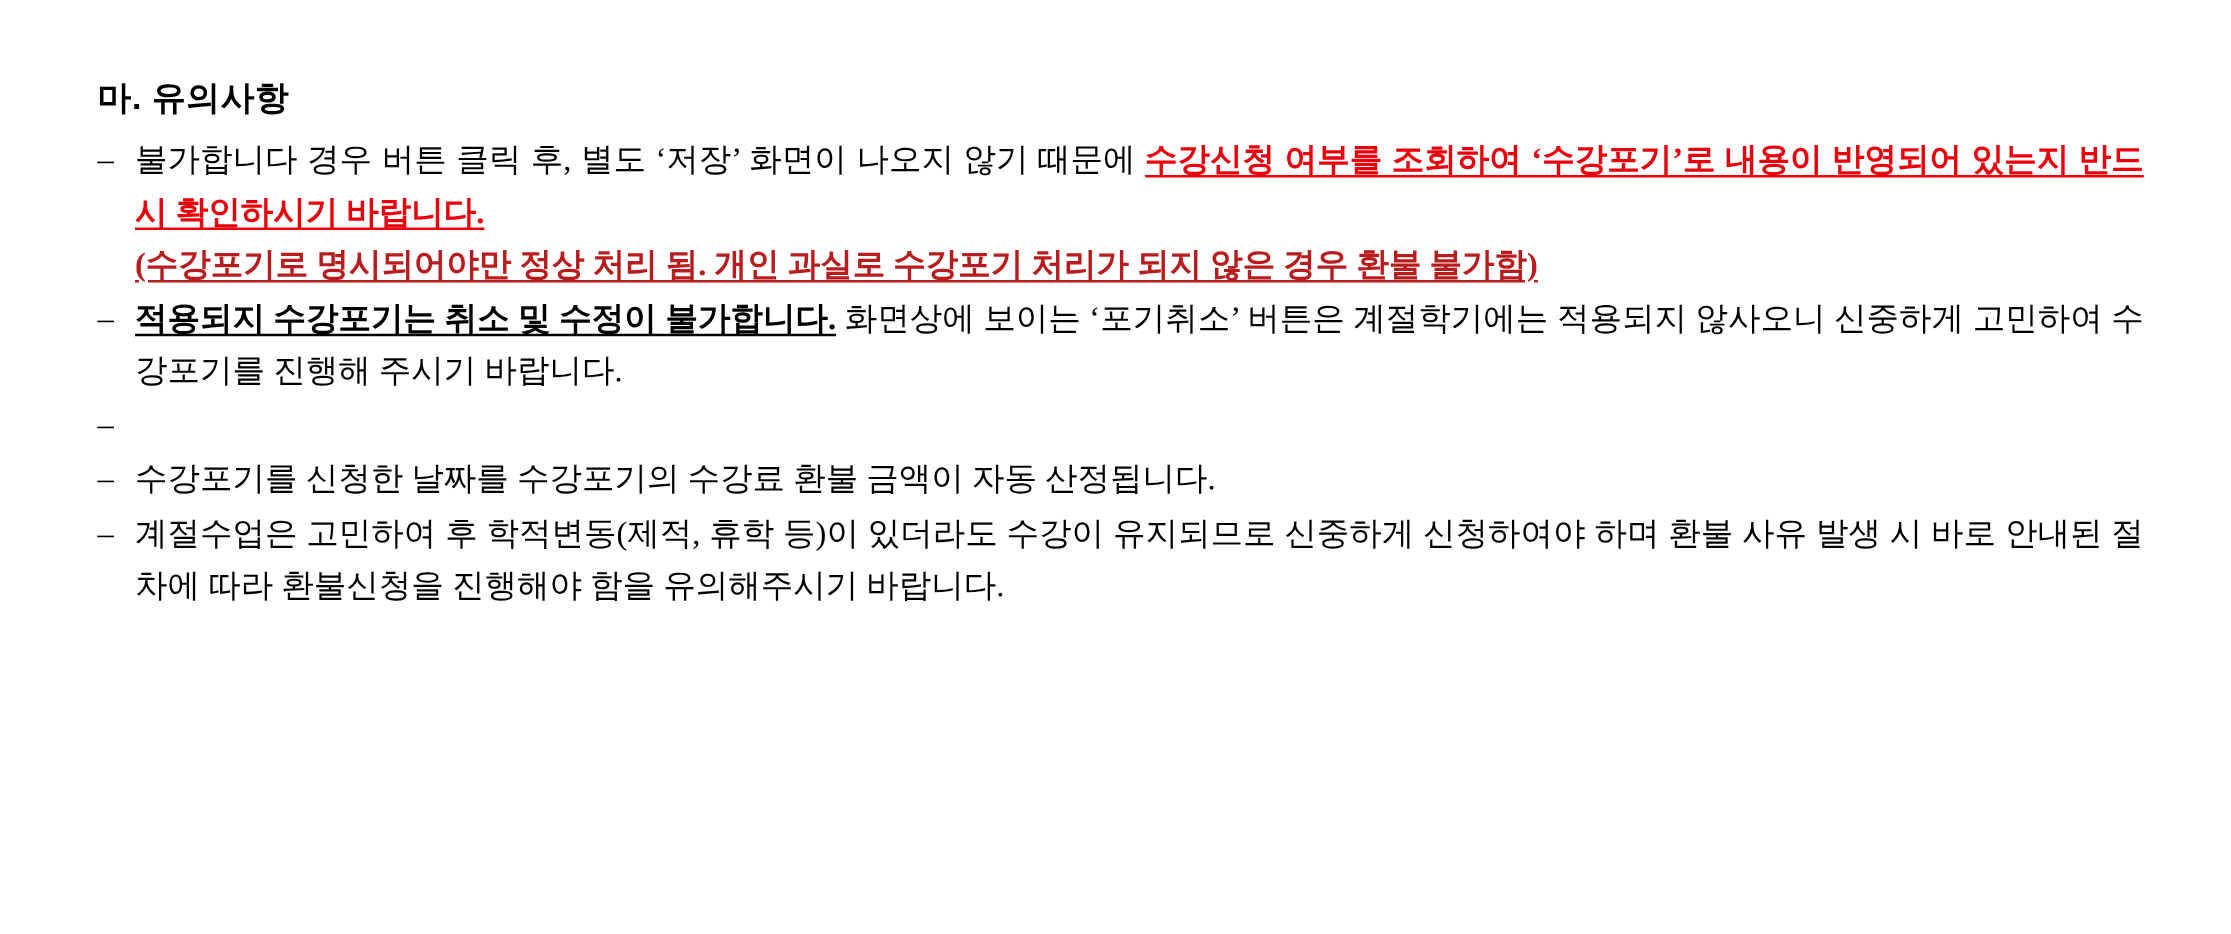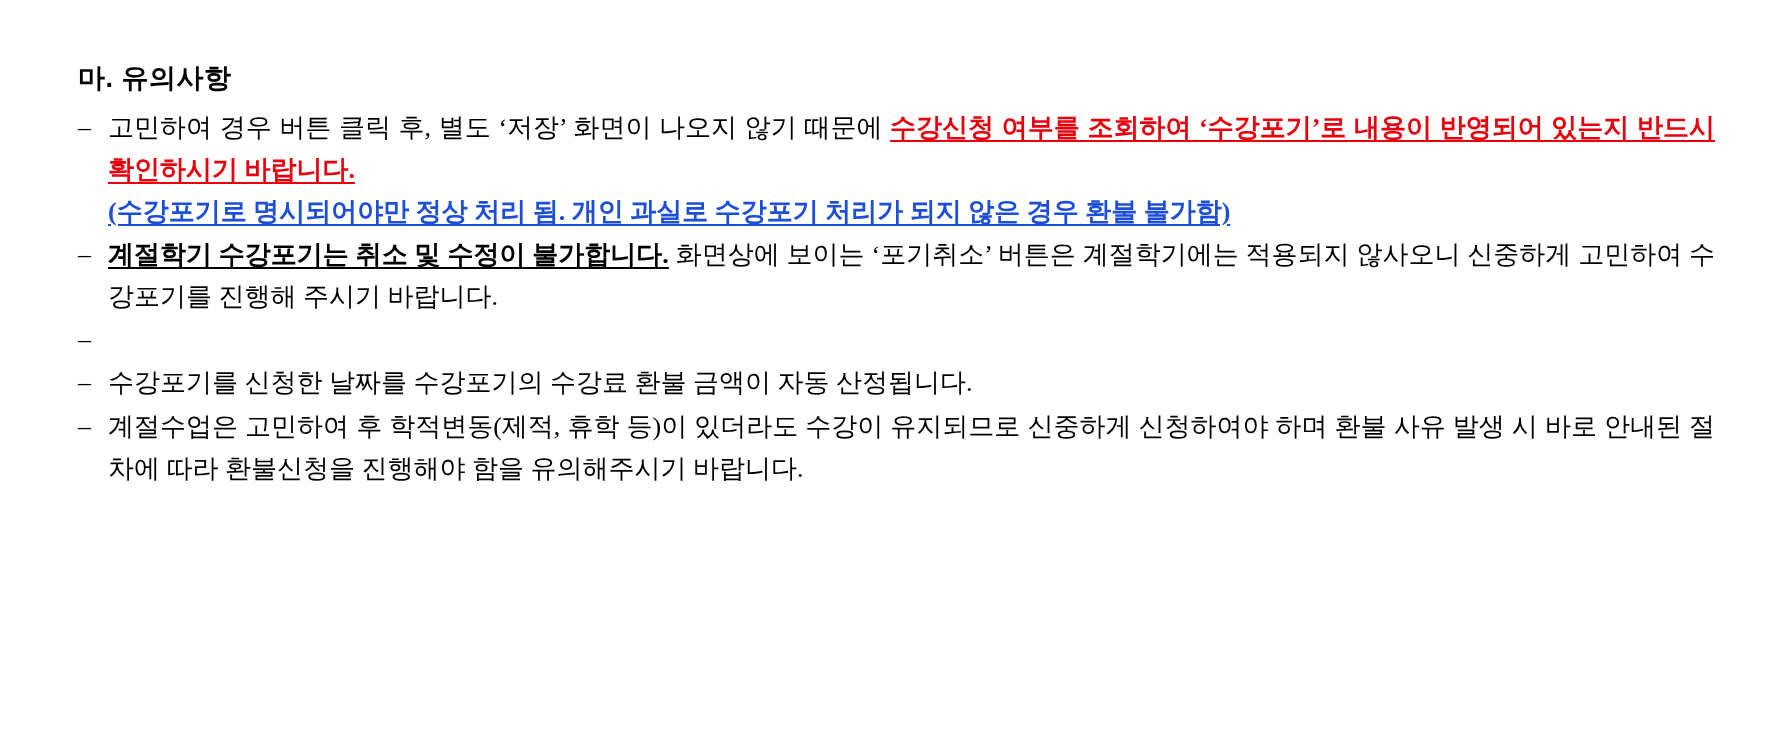--- a/index.html
+++ b/index.html
@@ -54,21 +54,21 @@
     text-justify: inter-character;
     word-break: break-all;
   }
   .t-red {
     color: #e8000d;
     font-weight: bold;
     text-decoration: underline;
     text-underline-offset: 4px;
   }
   .t-red-plain {
-    color: #1d4ed8;
+    color: #b91c1c;
     font-weight: bold;
     text-decoration: underline;
     text-underline-offset: 4px;
   }
   .t-bold-ul {
     font-weight: bold;
     text-decoration: underline;
     text-underline-offset: 4px;
   }
   .t-bold {
@@ -83,29 +83,29 @@
 
 <div class="page">
 
   <h2 class="section-heading">마. 유의사항</h2>
 
   <ul class="bullet-list">
 
     <li class="bullet-item">
       <span class="dash">–</span>
       <span class="body-text">
-        <span>고민하여 경우 버튼 클릭 후, 별도 ‘저장’ 화면이 나오지 않기 때문에 </span><span class="t-red">수강신청 여부를 조회하여 ‘수강포기’로 내용이 반영되어 있는지 반드시 확인하시기 바랍니다.</span><br>
+        <span>불가합니다 경우 버튼 클릭 후, 별도 ‘저장’ 화면이 나오지 않기 때문에 </span><span class="t-red">수강신청 여부를 조회하여 ‘수강포기’로 내용이 반영되어 있는지 반드시 확인하시기 바랍니다.</span><br>
         <span class="t-red-plain">(수강포기로 명시되어야만 정상 처리 됨. 개인 과실로 수강포기 처리가 되지 않은 경우 환불 불가함)</span>
       </span>
     </li>
 
     <li class="bullet-item">
       <span class="dash">–</span>
       <span class="body-text">
-        <span class="t-bold-ul">계절학기 수강포기는 취소 및 수정이 불가합니다.</span><span> 화면상에 보이는 ‘포기취소’ 버튼은 계절학기에는 적용되지 않사오니 신중하게 고민하여 수강포기를 진행해 주시기 바랍니다.</span>
+        <span class="t-bold-ul">적용되지 수강포기는 취소 및 수정이 불가합니다.</span><span> 화면상에 보이는 ‘포기취소’ 버튼은 계절학기에는 적용되지 않사오니 신중하게 고민하여 수강포기를 진행해 주시기 바랍니다.</span>
       </span>
     </li>
 
     <li class="bullet-item">
       <span class="dash">–</span>
       <span class="body-text">
         <br>
       </span>
     </li>
 

